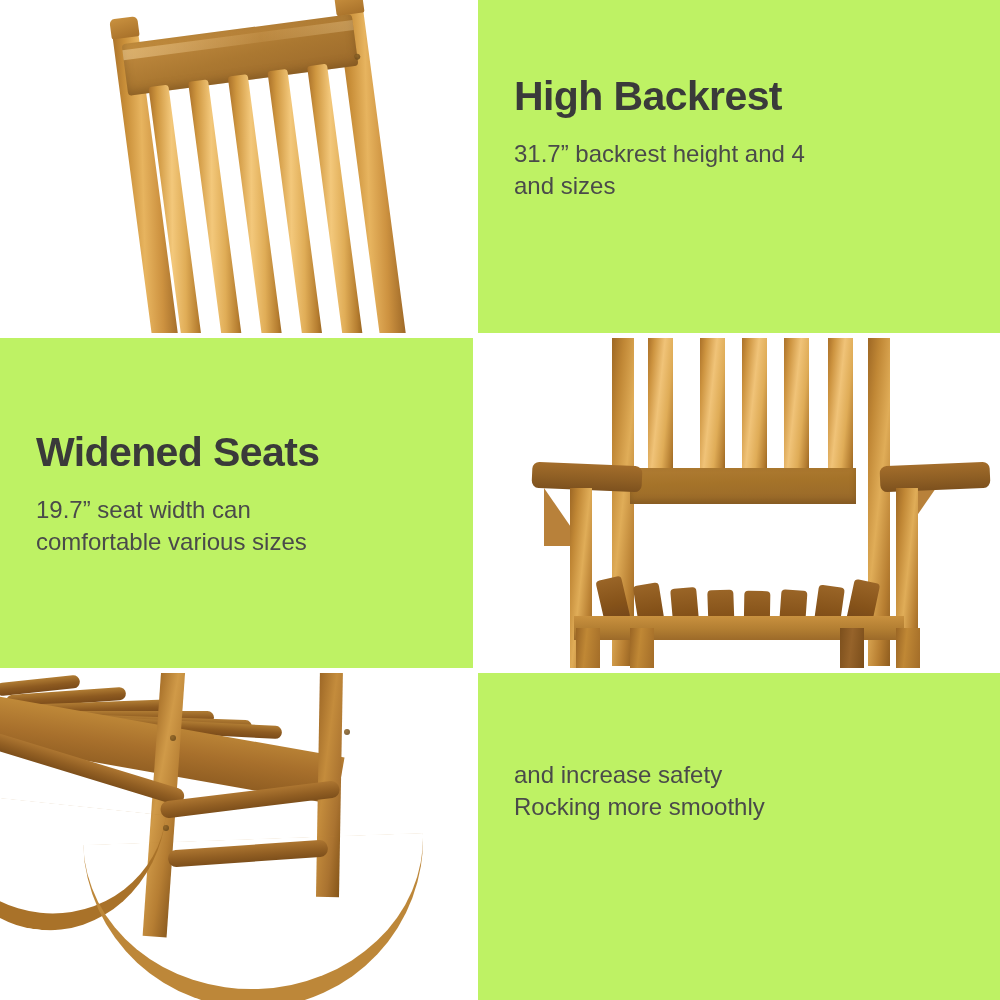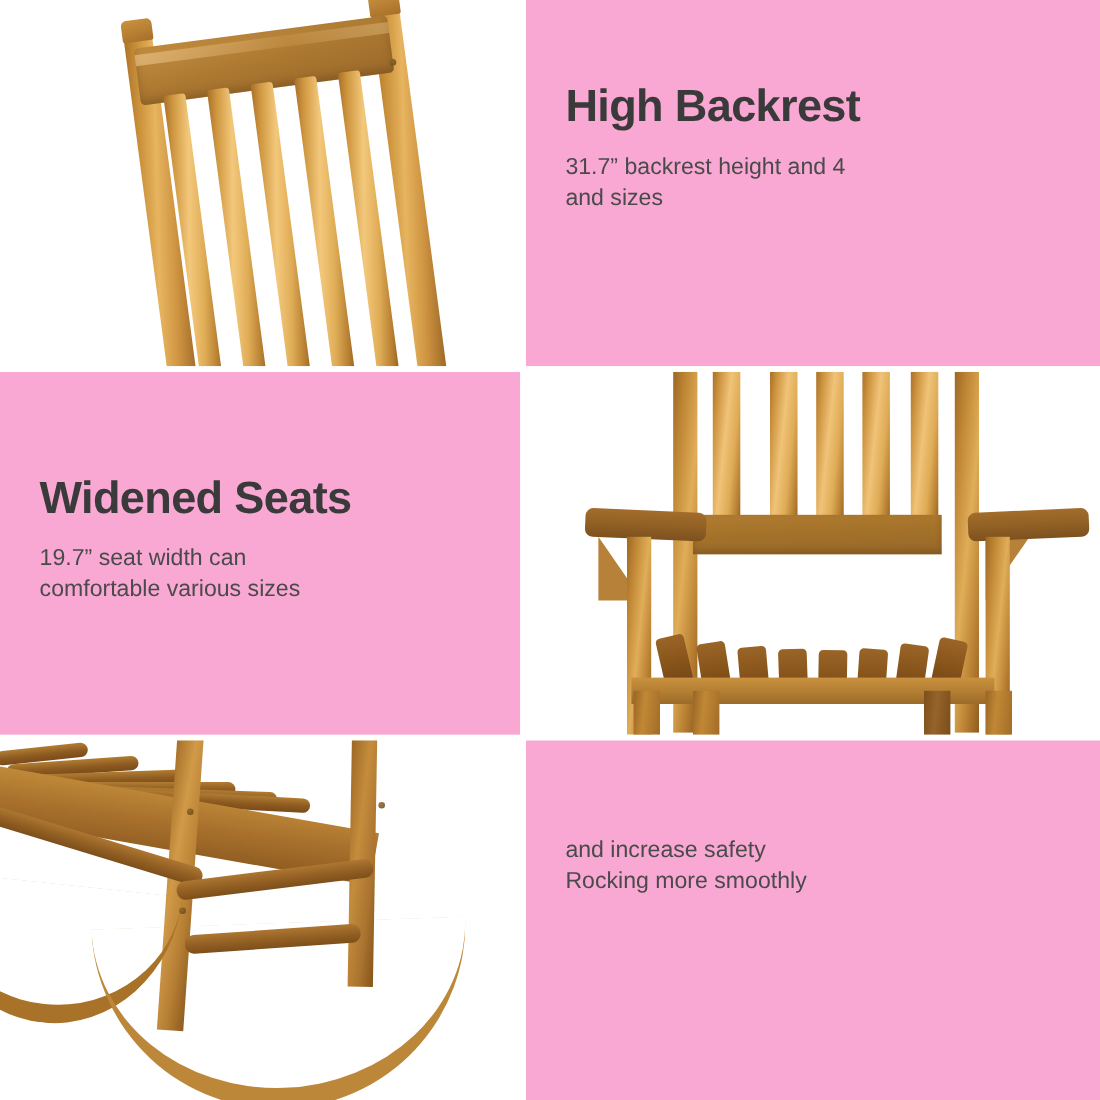--- a/index.html
+++ b/index.html
@@ -20,21 +20,21 @@
     background: #ffffff;
     overflow: hidden;
   }
 
   
   .panel {
     position: absolute;
     overflow: hidden;
     box-sizing: border-box;
   }
-  .panel-text   { background: #f9a8d4; }
+  .panel-text   { background: #bef264; }
   .panel-photo  { background: #ffffff; }
 
   
   .p-backrest-photo { left: 0;   top: 0;   width: 473px; height: 333px; }
   .p-backrest-text  { left: 478px; top: 0;   width: 522px; height: 333px; }
   .p-seat-text      { left: 0;   top: 338px; width: 473px; height: 330px; }
   .p-seat-photo     { left: 478px; top: 338px; width: 522px; height: 330px; }
   .p-rocker-photo   { left: 0;   top: 673px; width: 473px; height: 327px; }
   .p-rocker-text    { left: 478px; top: 673px; width: 522px; height: 327px; }
 
@@ -54,21 +54,21 @@
     color: #3a3a3a;
     letter-spacing: -0.6px;
     line-height: 1.12;
     margin: 0 0 18px 0;
   }
   .p-rocker-text .heading {
     font-size: 40px;
     margin-bottom: 20px;
   }
   .body {
-    font-size: 21px;
+    font-size: 24px;
     font-weight: 400;
     color: #4a4a4a;
     line-height: 1.34;
     margin: 0;
   }
   .body .ln { display: block; }
   .screw {
     position: absolute;
     width: 6px; height: 6px;
     border-radius: 50%;

